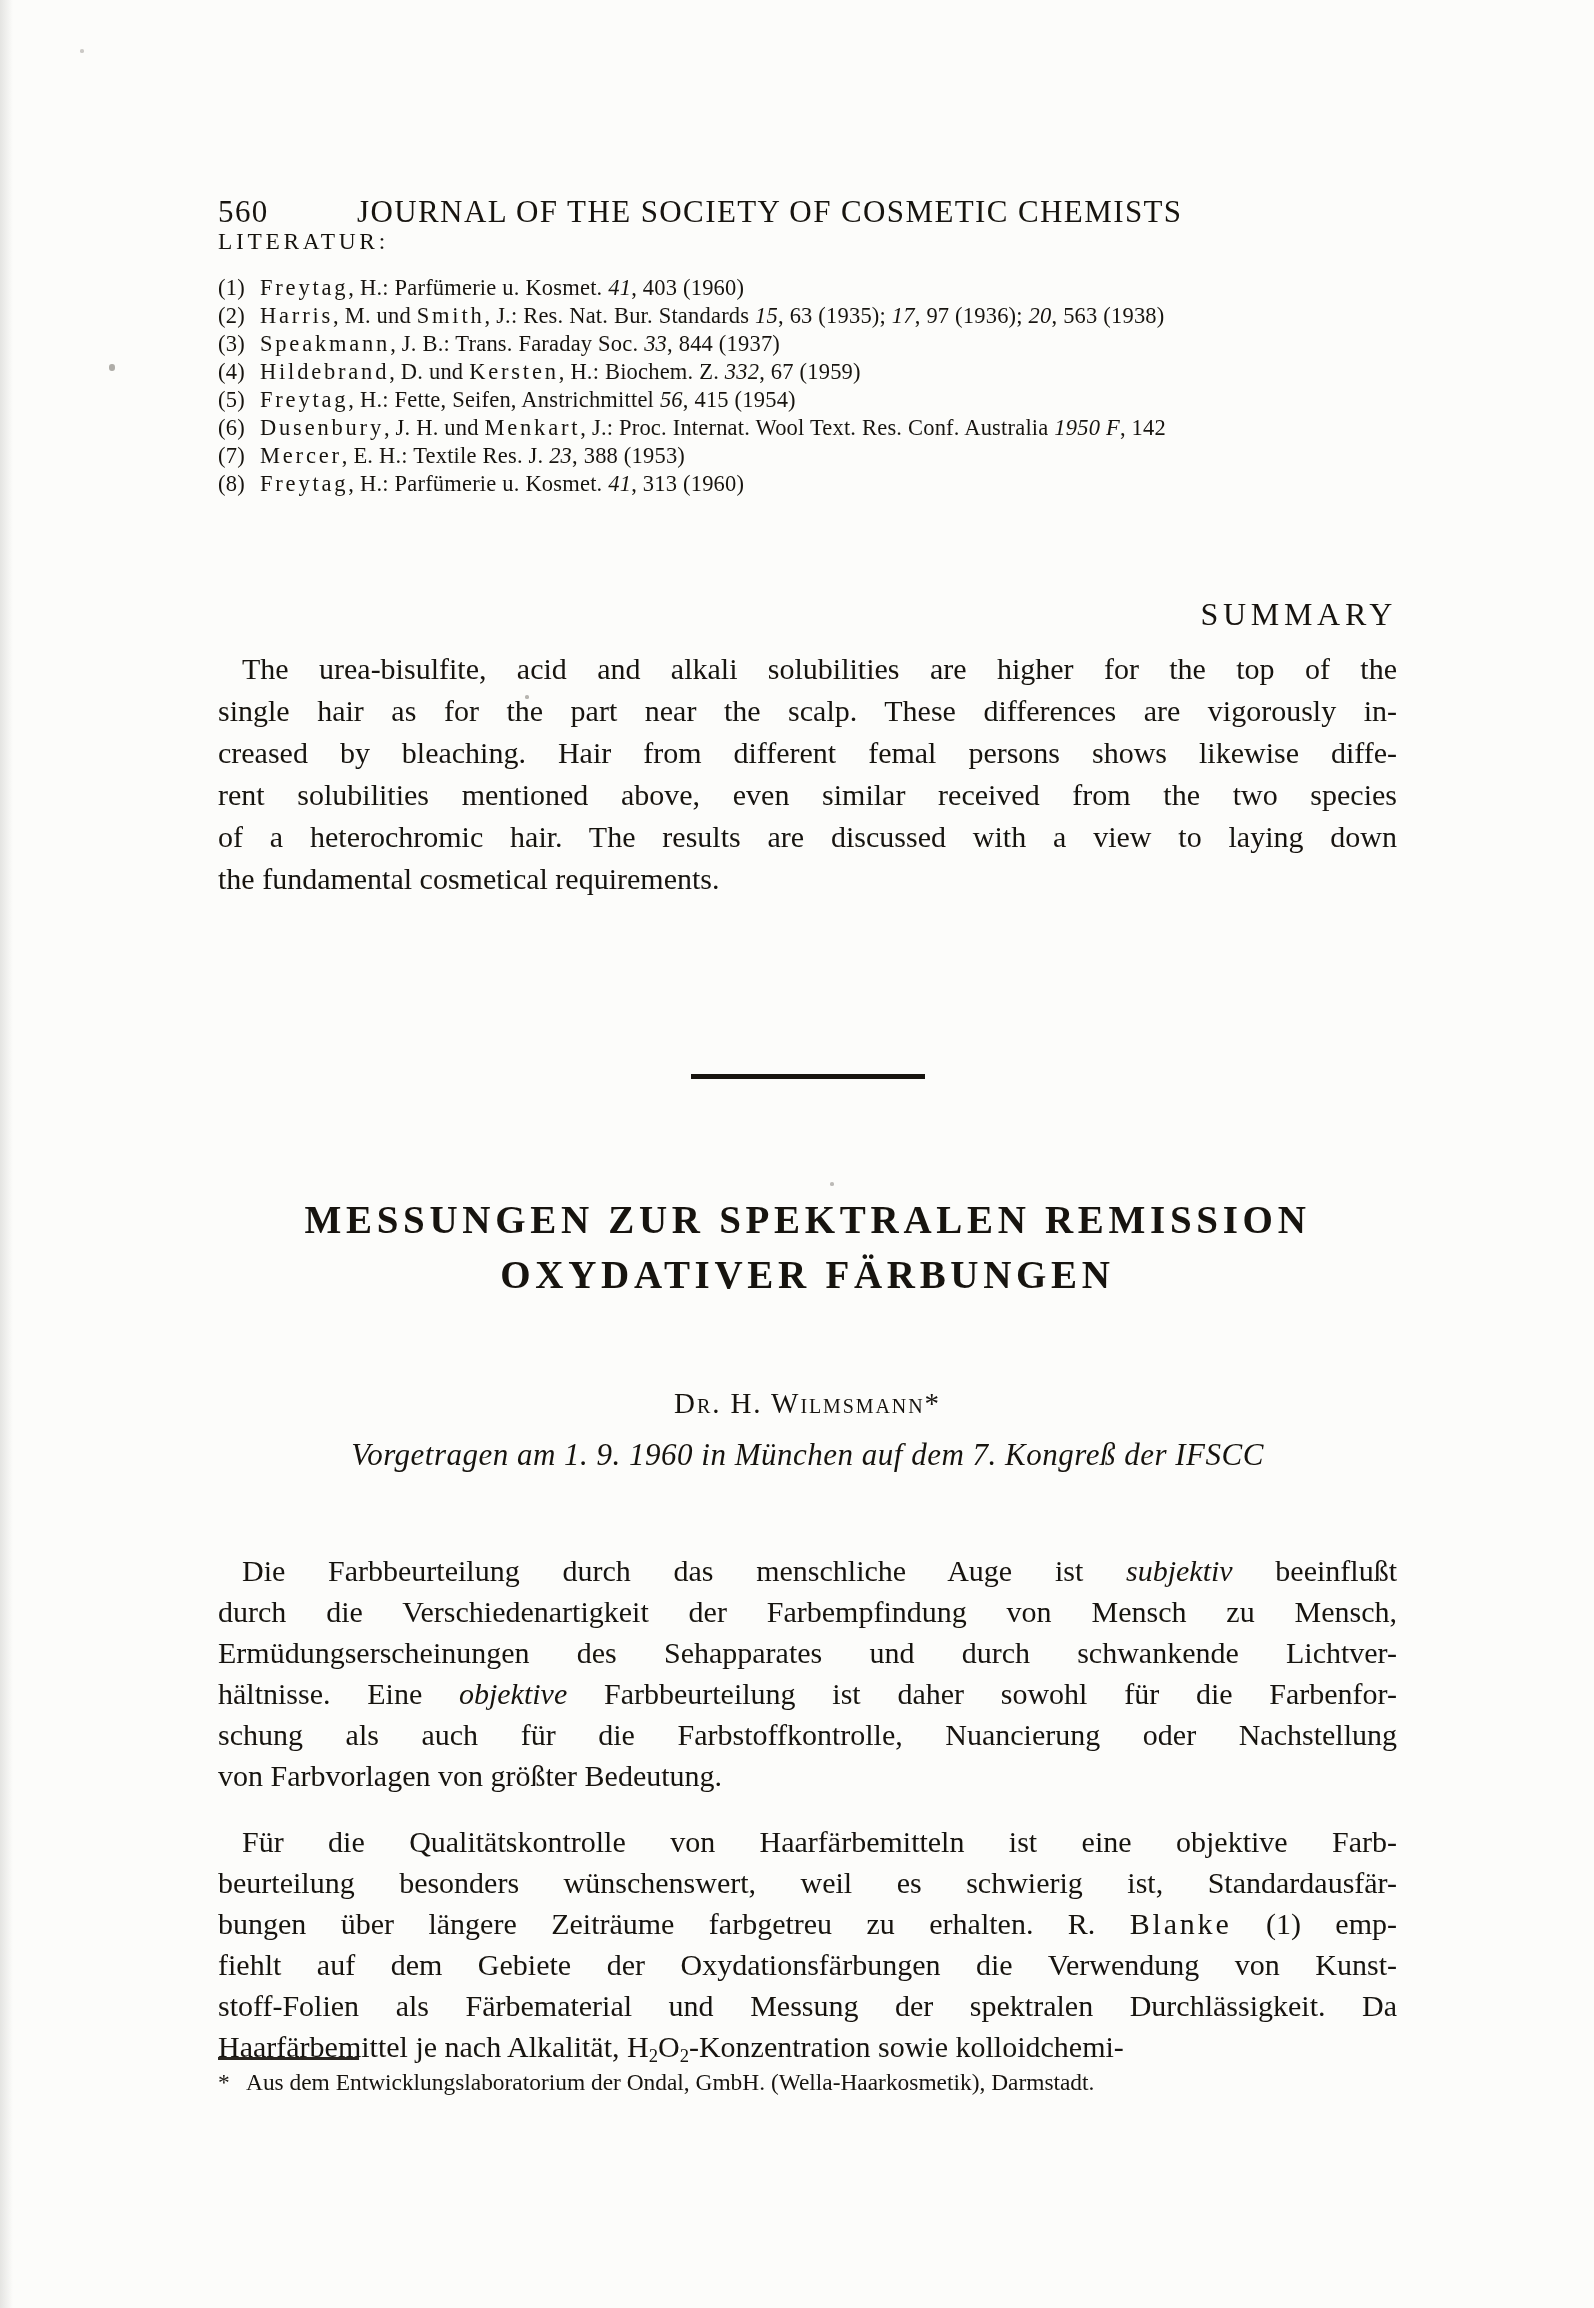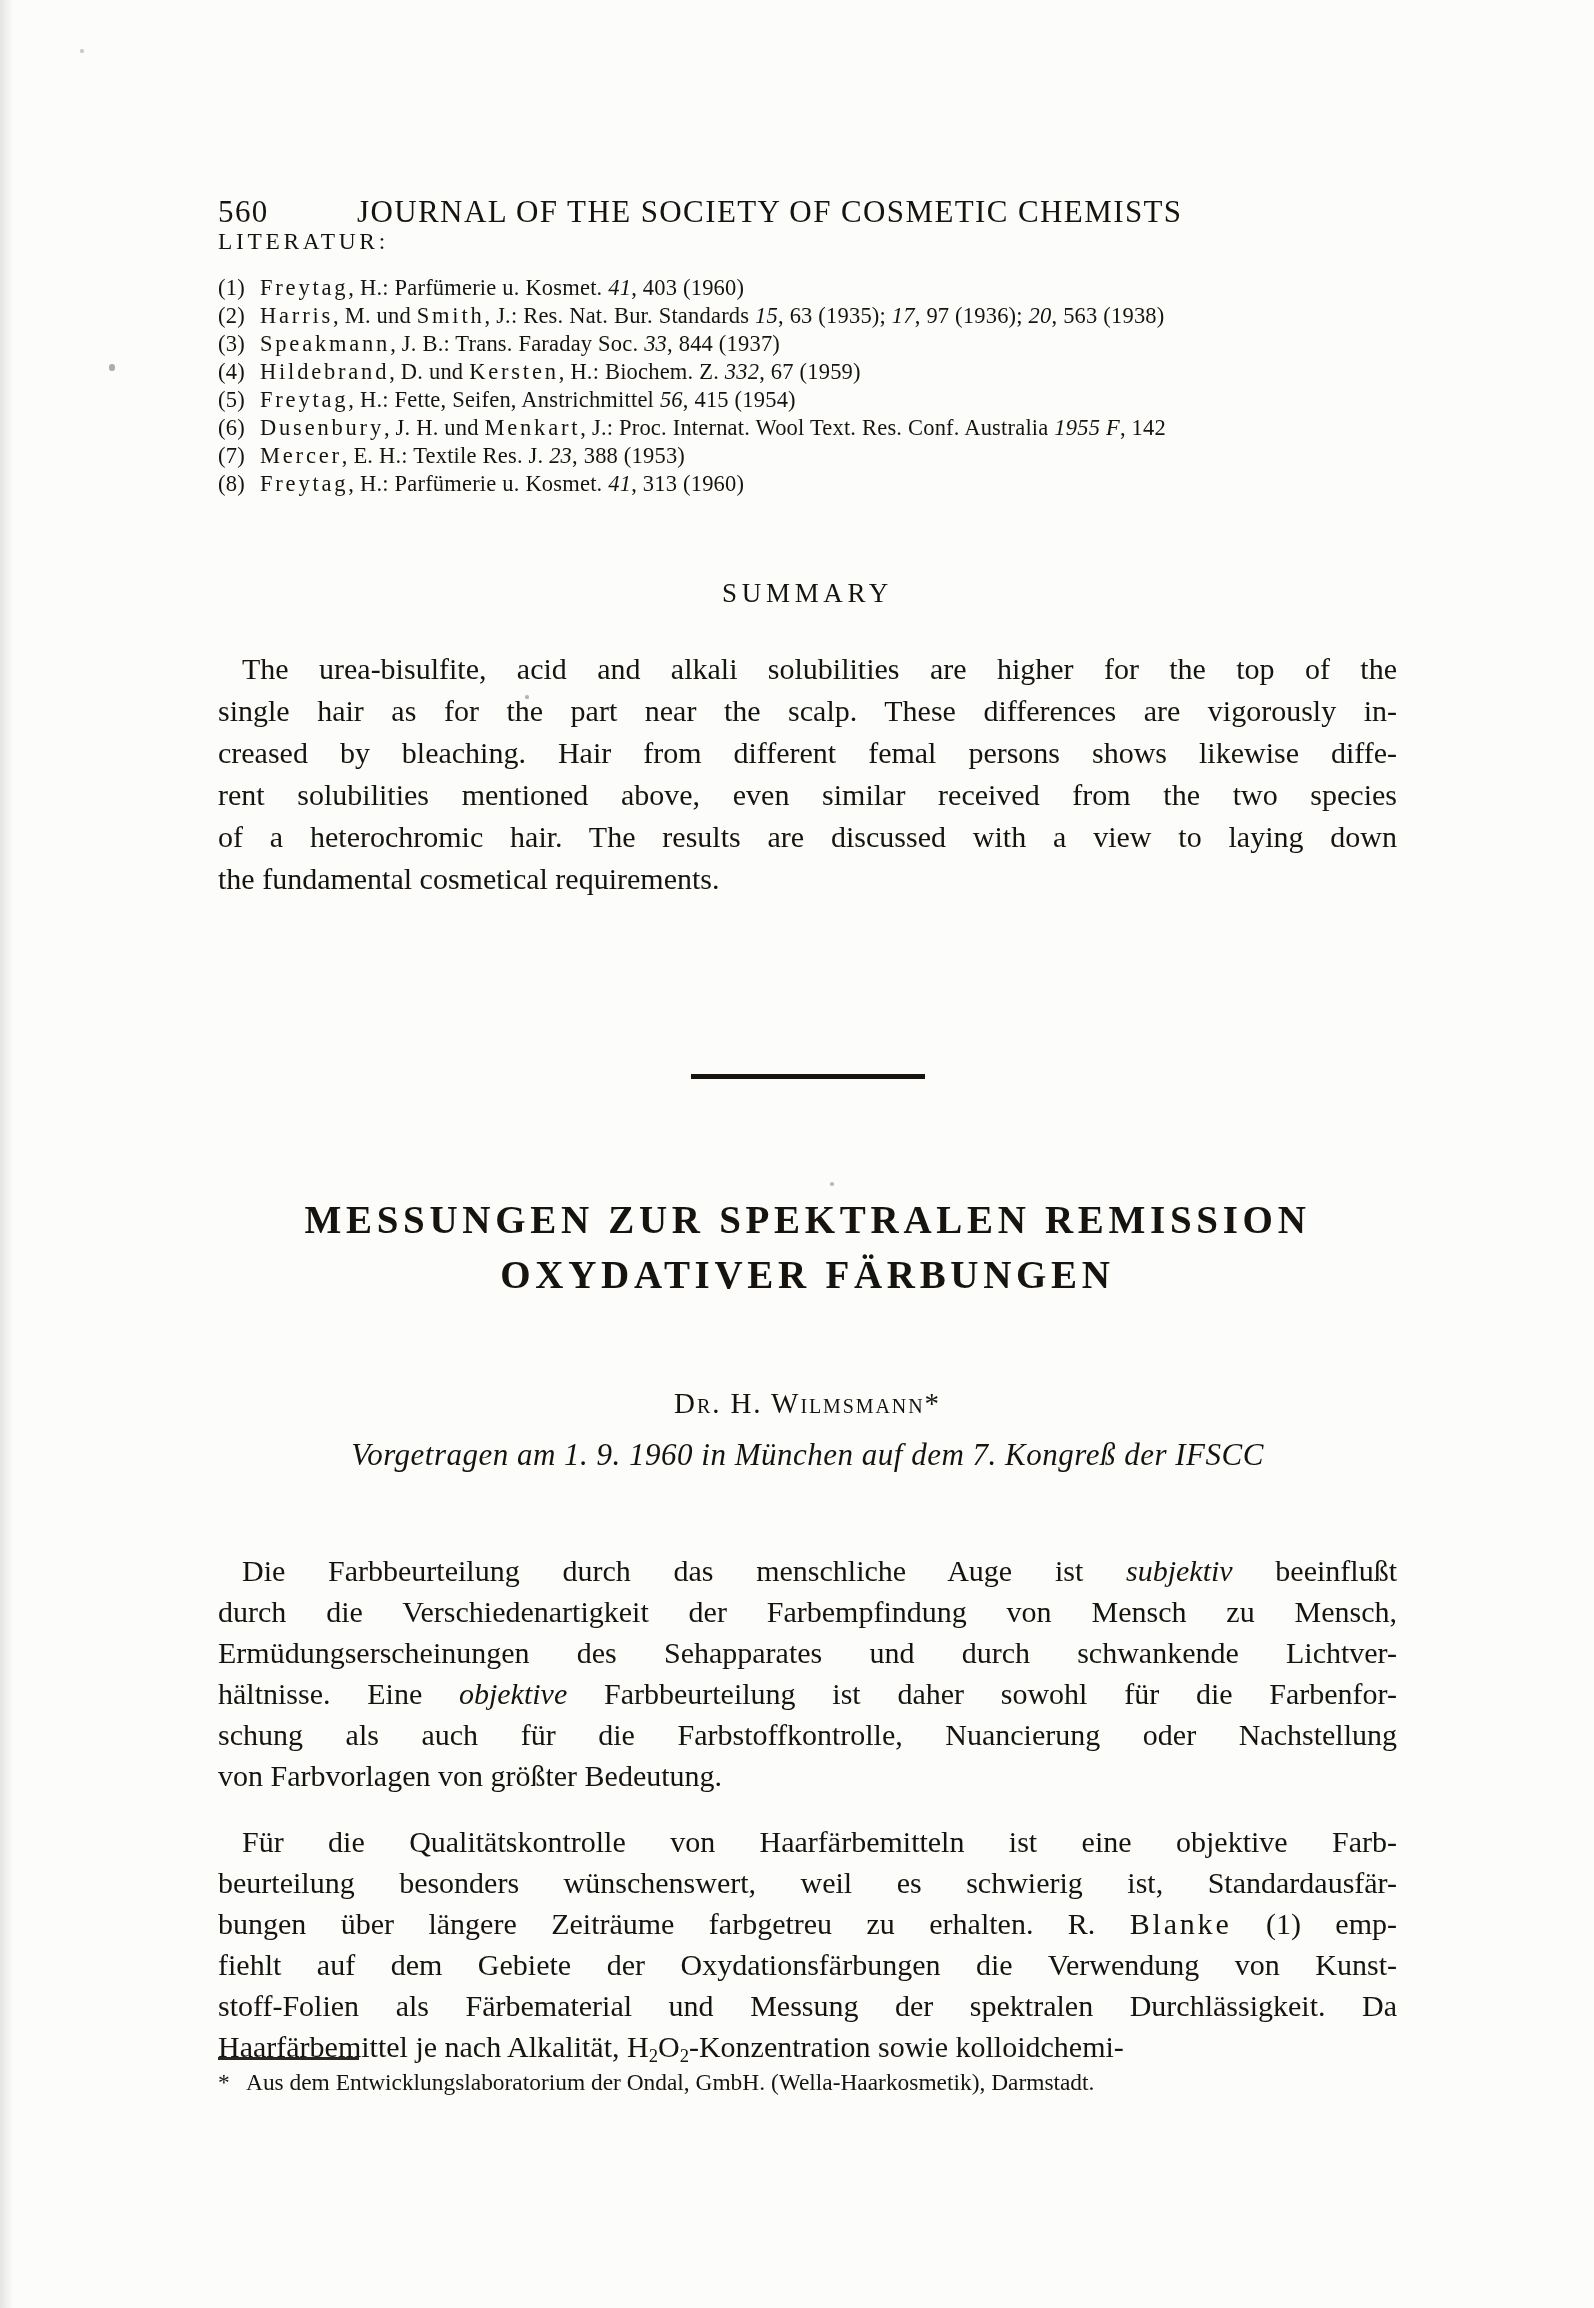--- a/index.html
+++ b/index.html
@@ -17,21 +17,21 @@
   .header{top:150px;display:flex;align-items:baseline;font-size:31px;letter-spacing:1.4px;margin-top:44px;}
   .pagenum{width:53px;flex:none;}
   .jtitle{margin-left:86px;white-space:nowrap;}
   
   .lit-head{top:228px;font-size:23.4px;letter-spacing:3.7px;}
   .refs{top:274px;font-size:22.5px;line-height:28px;letter-spacing:0.2px;}
   .ref{display:flex;}
   .refnum{width:42px;flex:none;}
   .reftext{flex:1;white-space:nowrap;}
   
-  .sum-head{top:578px;text-align:center;font-size:27px;letter-spacing:4.7px;}
+  .sum-head{top:596px;text-align:right;font-size:32px;letter-spacing:4.7px;}
   .sum-par{top:648px;font-size:30px;line-height:42px;}
   
   .jline{text-align:justify;text-align-last:justify;}
   .lline{text-align:left;}
   .indent{padding-left:24px;}
   .it{font-style:italic;}
   .sperr{letter-spacing:2.8px;}
   .sub{font-size:.62em;vertical-align:-0.25em;}
   
   .divider{position:absolute;left:691px;top:1074px;width:234px;height:4.7px;background:#17140f;}
@@ -77,21 +77,21 @@
     <div class="ref">
       <span class="refnum">(4)</span>
       <span class="reftext"><span class="sperr">Hildebrand</span><span>, D. und </span><span class="sperr">Kersten</span><span>, H.: Biochem. Z. </span><span class="it">332</span><span>, 67 (1959)</span></span>
     </div>
     <div class="ref">
       <span class="refnum">(5)</span>
       <span class="reftext"><span class="sperr">Freytag</span><span>, H.: Fette, Seifen, Anstrichmittel </span><span class="it">56</span><span>, 415 (1954)</span></span>
     </div>
     <div class="ref">
       <span class="refnum">(6)</span>
-      <span class="reftext"><span class="sperr">Dusenbury</span><span>, J. H. und </span><span class="sperr">Menkart</span><span>, J.: Proc. Internat. Wool Text. Res. Conf. Australia </span><span class="it">1955 F</span><span>, 142</span></span>
+      <span class="reftext"><span class="sperr">Dusenbury</span><span>, J. H. und </span><span class="sperr">Menkart</span><span>, J.: Proc. Internat. Wool Text. Res. Conf. Australia </span><span class="it">1950 F</span><span>, 142</span></span>
     </div>
     <div class="ref">
       <span class="refnum">(7)</span>
       <span class="reftext"><span class="sperr">Mercer</span><span>, E. H.: Textile Res. J. </span><span class="it">23</span><span>, 388 (1953)</span></span>
     </div>
     <div class="ref">
       <span class="refnum">(8)</span>
       <span class="reftext"><span class="sperr">Freytag</span><span>, H.: Parfümerie u. Kosmet. </span><span class="it">41</span><span>, 313 (1960)</span></span>
     </div>
   </div>

